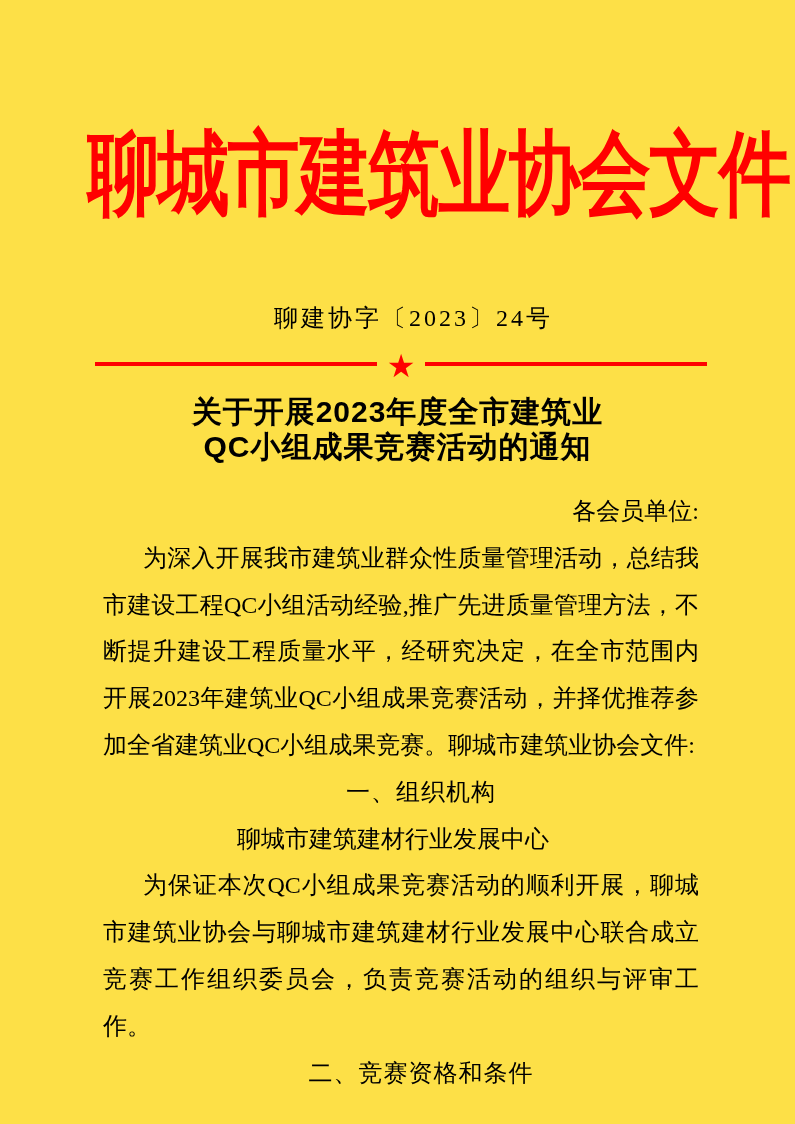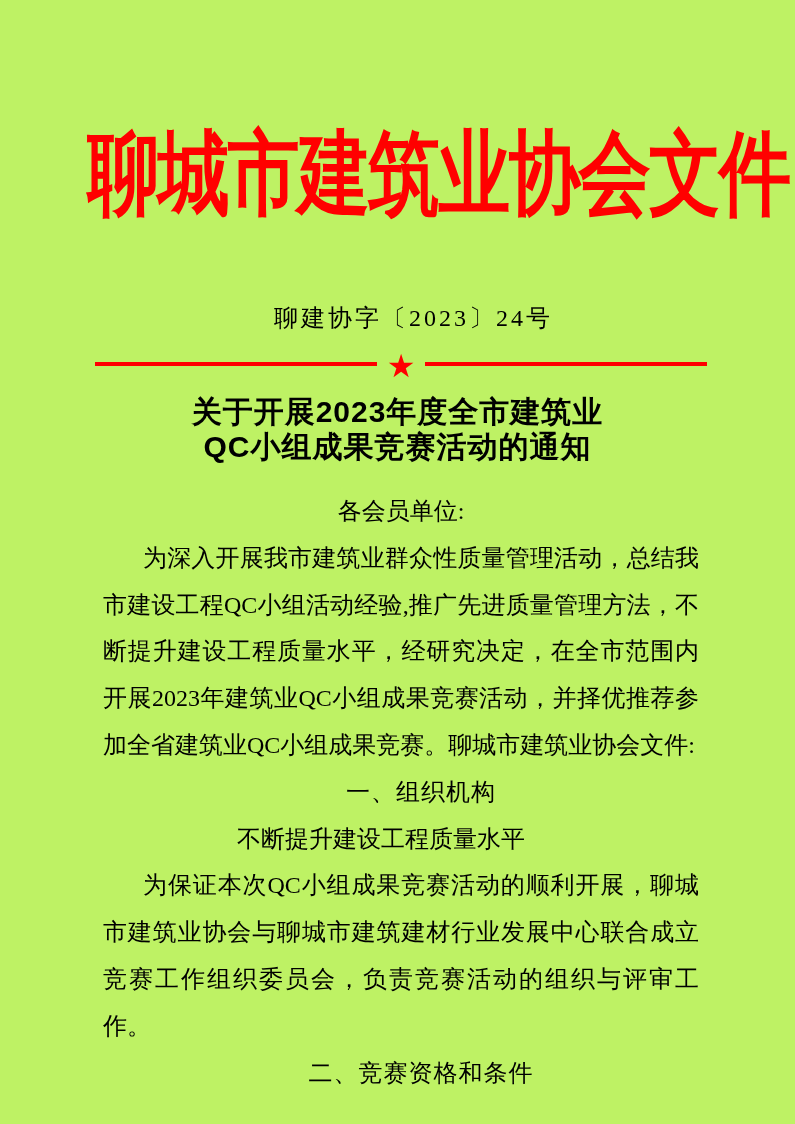--- a/index.html
+++ b/index.html
@@ -2,21 +2,21 @@
 <html><head>
 <meta charset="utf-8">
 <style>
   * { margin: 0; padding: 0; box-sizing: border-box; }
   html, body { background: #ffffff; }
   .page {
     position: relative;
     width: 795px;
     height: 1124px;
     margin: 0 auto;
-    background: #bef264;
+    background: #fde047;
     font-family: "Liberation Serif", serif;
     color: #000000;
     overflow: hidden;
   }
   
   .org-title {
     position: absolute;
     top: 122px;
     left: 0;
     width: 100%;
@@ -82,21 +82,21 @@
   .body-col {
     position: absolute;
     top: 488px;
     left: 103px;
     width: 596px;
     font-size: 24px;
     line-height: 46.8px;
     font-family: "Liberation Serif", serif;
     word-break: break-all;
   }
-  .salutation { text-align: center; }
+  .salutation { text-align: right; }
   .para {
     text-indent: 40px;
     text-align: justify;
   }
   .section-heading {
     font-family: "Liberation Sans", sans-serif;
     font-weight: 400;
     text-indent: 40px;
     letter-spacing: 1px;
     text-align: center;
@@ -127,21 +127,21 @@
 
   <div class="body-col">
     <div class="salutation">各会员单位:</div>
 
     <div class="para">为深入开展我市建筑业群众性质量管理活动，总结我市建设工程QC小组活动经验,推广先进质量管理方法，不断提升建设工程质量水平，经研究决定，在全市范围内开展2023年建筑业QC小组成果竞赛活动，并择优推荐参加全省建筑业QC小组成果竞赛。聊城市建筑业协会文件:</div>
 
     <div class="section-heading">一、组织机构</div>
 
 
     <div class="organizer-line2">
-      <span>不断提升建设工程质量水平</span>
+      <span>聊城市建筑建材行业发展中心</span>
     </div>
 
     <div class="para">为保证本次QC小组成果竞赛活动的顺利开展，聊城市建筑业协会与聊城市建筑建材行业发展中心联合成立竞赛工作组织委员会，负责竞赛活动的组织与评审工作。</div>
 
     <div class="section-heading">二、竞赛资格和条件</div>
   </div>
 
 </div>
 
 </body></html>

